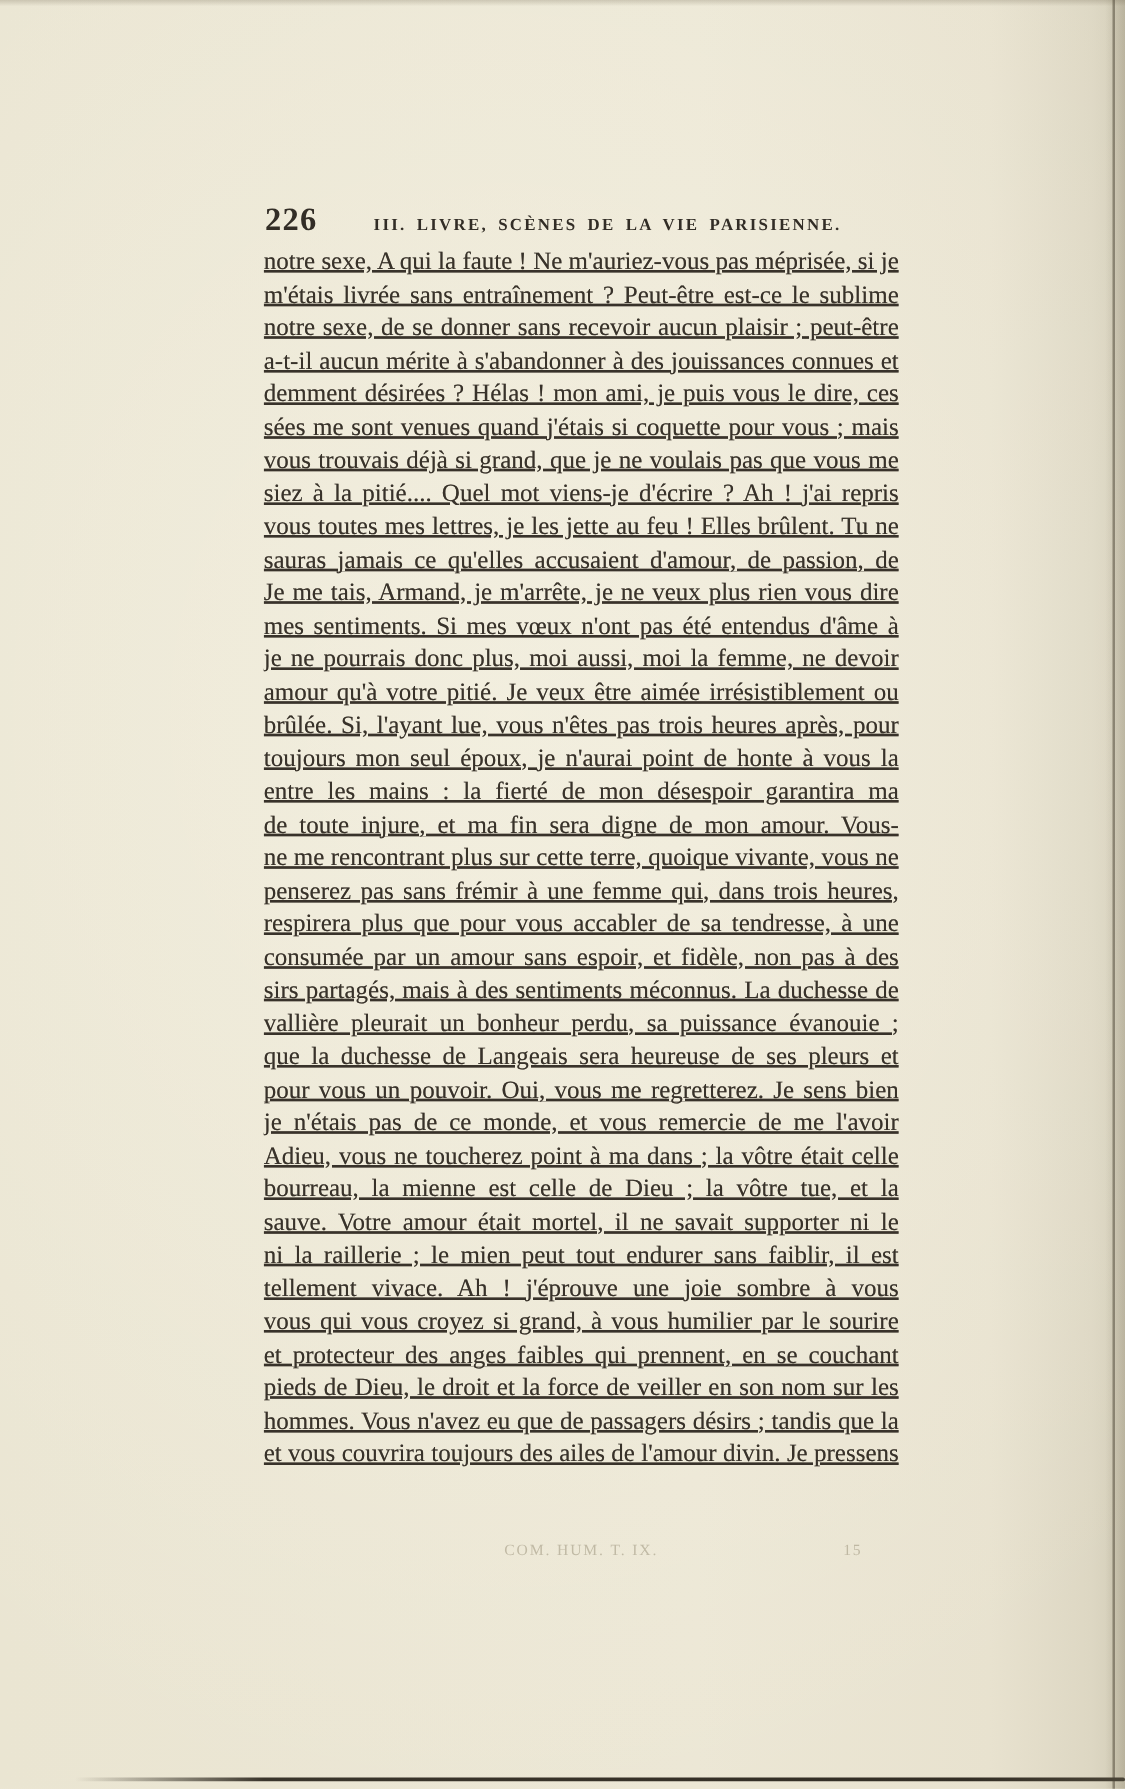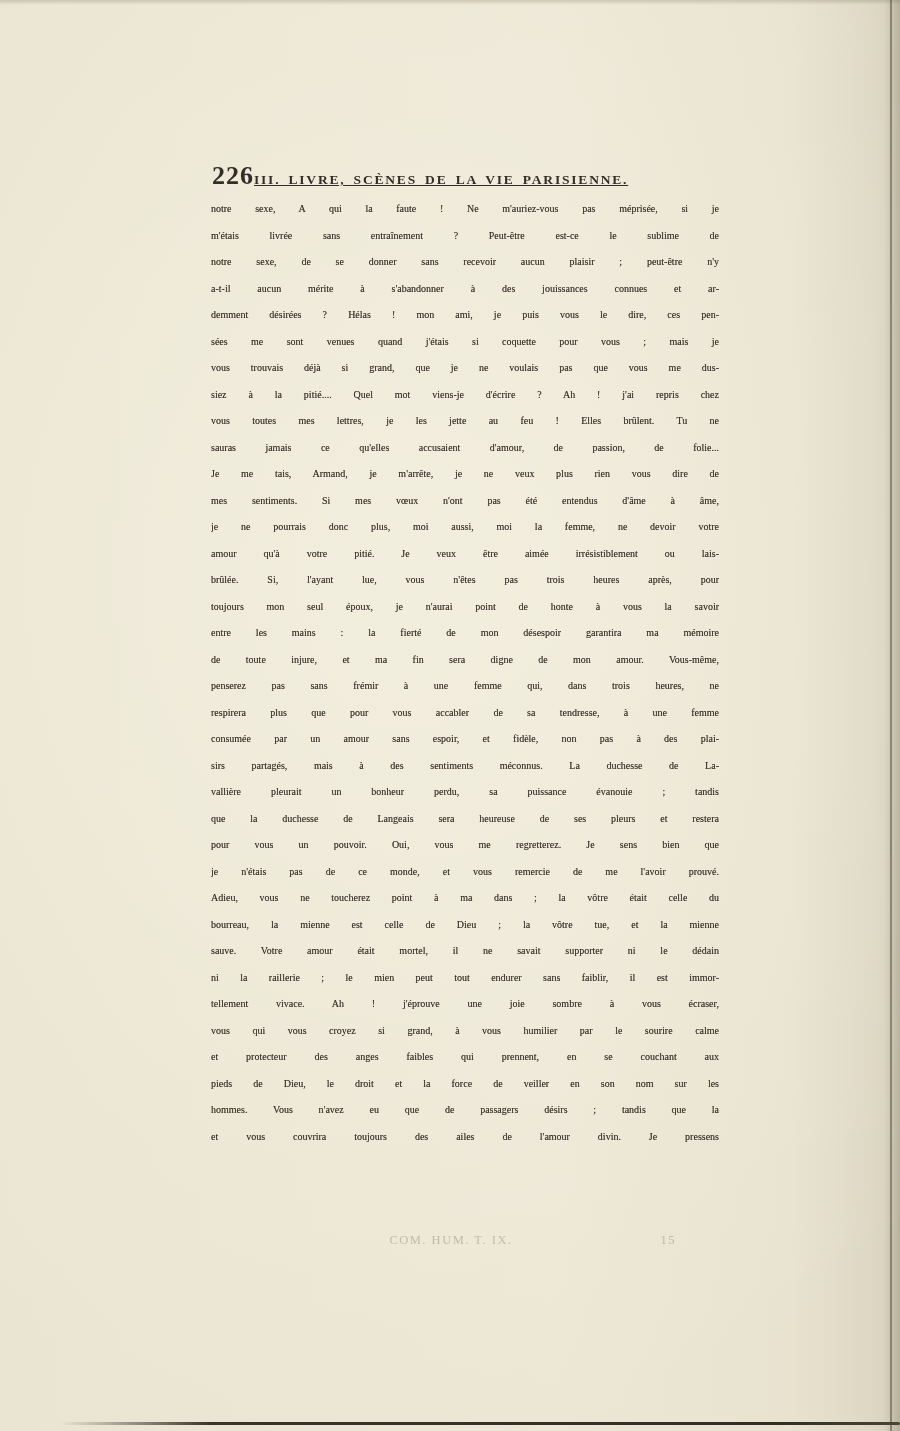--- a/index.html
+++ b/index.html
@@ -57,48 +57,48 @@
     align-items: baseline;
     color: #322d26;
   }
   .pagenum {
     font-size: 26px;
     letter-spacing: 1px;
     font-weight: 600;
   }
   .runtitle {
     flex: 1;
-    text-align: left;
+    text-align: center;
     font-size: 13.5px;
     font-weight: bold;
     letter-spacing: 1.8px;
     word-spacing: 3px;
     white-space: nowrap;
-    text-decoration: underline;
   }
   .body {
     position: absolute;
     top: 196px;
     left: 211px;
     width: 508px;
   }
   .line {
     height: 26.5px;
     line-height: 26.5px;
-    font-size: 10px;
+    font-size: 20px;
     color: #38322a;
     text-align: justify;
     text-align-last: justify;
     overflow: hidden;
     text-shadow: 0 0 0.4px rgba(52,46,36,0.55);
+    text-decoration: underline;
   }
   .footer {
     position: absolute;
     top: 1233px;
-    left: 198px;
+    left: 212px;
     width: 506px;
     height: 20px;
     font-size: 12.5px;
     letter-spacing: 1.5px;
     color: rgba(122,110,84,0.38);
   }
   .sig-left {
     position: absolute;
     left: 0; right: 0;
     text-align: center;
@@ -132,20 +132,21 @@
       <div class="line">vous toutes mes lettres, je les jette au feu ! Elles brûlent. Tu ne</div>
       <div class="line">sauras jamais ce qu'elles accusaient d'amour, de passion, de folie...</div>
       <div class="line">Je me tais, Armand, je m'arrête, je ne veux plus rien vous dire de</div>
       <div class="line">mes sentiments. Si mes vœux n'ont pas été entendus d'âme à âme,</div>
       <div class="line">je ne pourrais donc plus, moi aussi, moi la femme, ne devoir votre</div>
       <div class="line">amour qu'à votre pitié. Je veux être aimée irrésistiblement ou lais-</div>
       <div class="line">brûlée. Si, l'ayant lue, vous n'êtes pas trois heures après, pour</div>
       <div class="line">toujours mon seul époux, je n'aurai point de honte à vous la savoir</div>
       <div class="line">entre les mains : la fierté de mon désespoir garantira ma mémoire</div>
       <div class="line">de toute injure, et ma fin sera digne de mon amour. Vous-même,</div>
+      <div class="line">ne me rencontrant plus sur cette terre, quoique vivante, vous ne</div>
       <div class="line">penserez pas sans frémir à une femme qui, dans trois heures, ne</div>
       <div class="line">respirera plus que pour vous accabler de sa tendresse, à une femme</div>
       <div class="line">consumée par un amour sans espoir, et fidèle, non pas à des plai-</div>
       <div class="line">sirs partagés, mais à des sentiments méconnus. La duchesse de La-</div>
       <div class="line">vallière pleurait un bonheur perdu, sa puissance évanouie ; tandis</div>
       <div class="line">que la duchesse de Langeais sera heureuse de ses pleurs et restera</div>
       <div class="line">pour vous un pouvoir. Oui, vous me regretterez. Je sens bien que</div>
       <div class="line">je n'étais pas de ce monde, et vous remercie de me l'avoir prouvé.</div>
       <div class="line">Adieu, vous ne toucherez point à ma dans ; la vôtre était celle du</div>
       <div class="line">bourreau, la mienne est celle de Dieu ; la vôtre tue, et la mienne</div>

